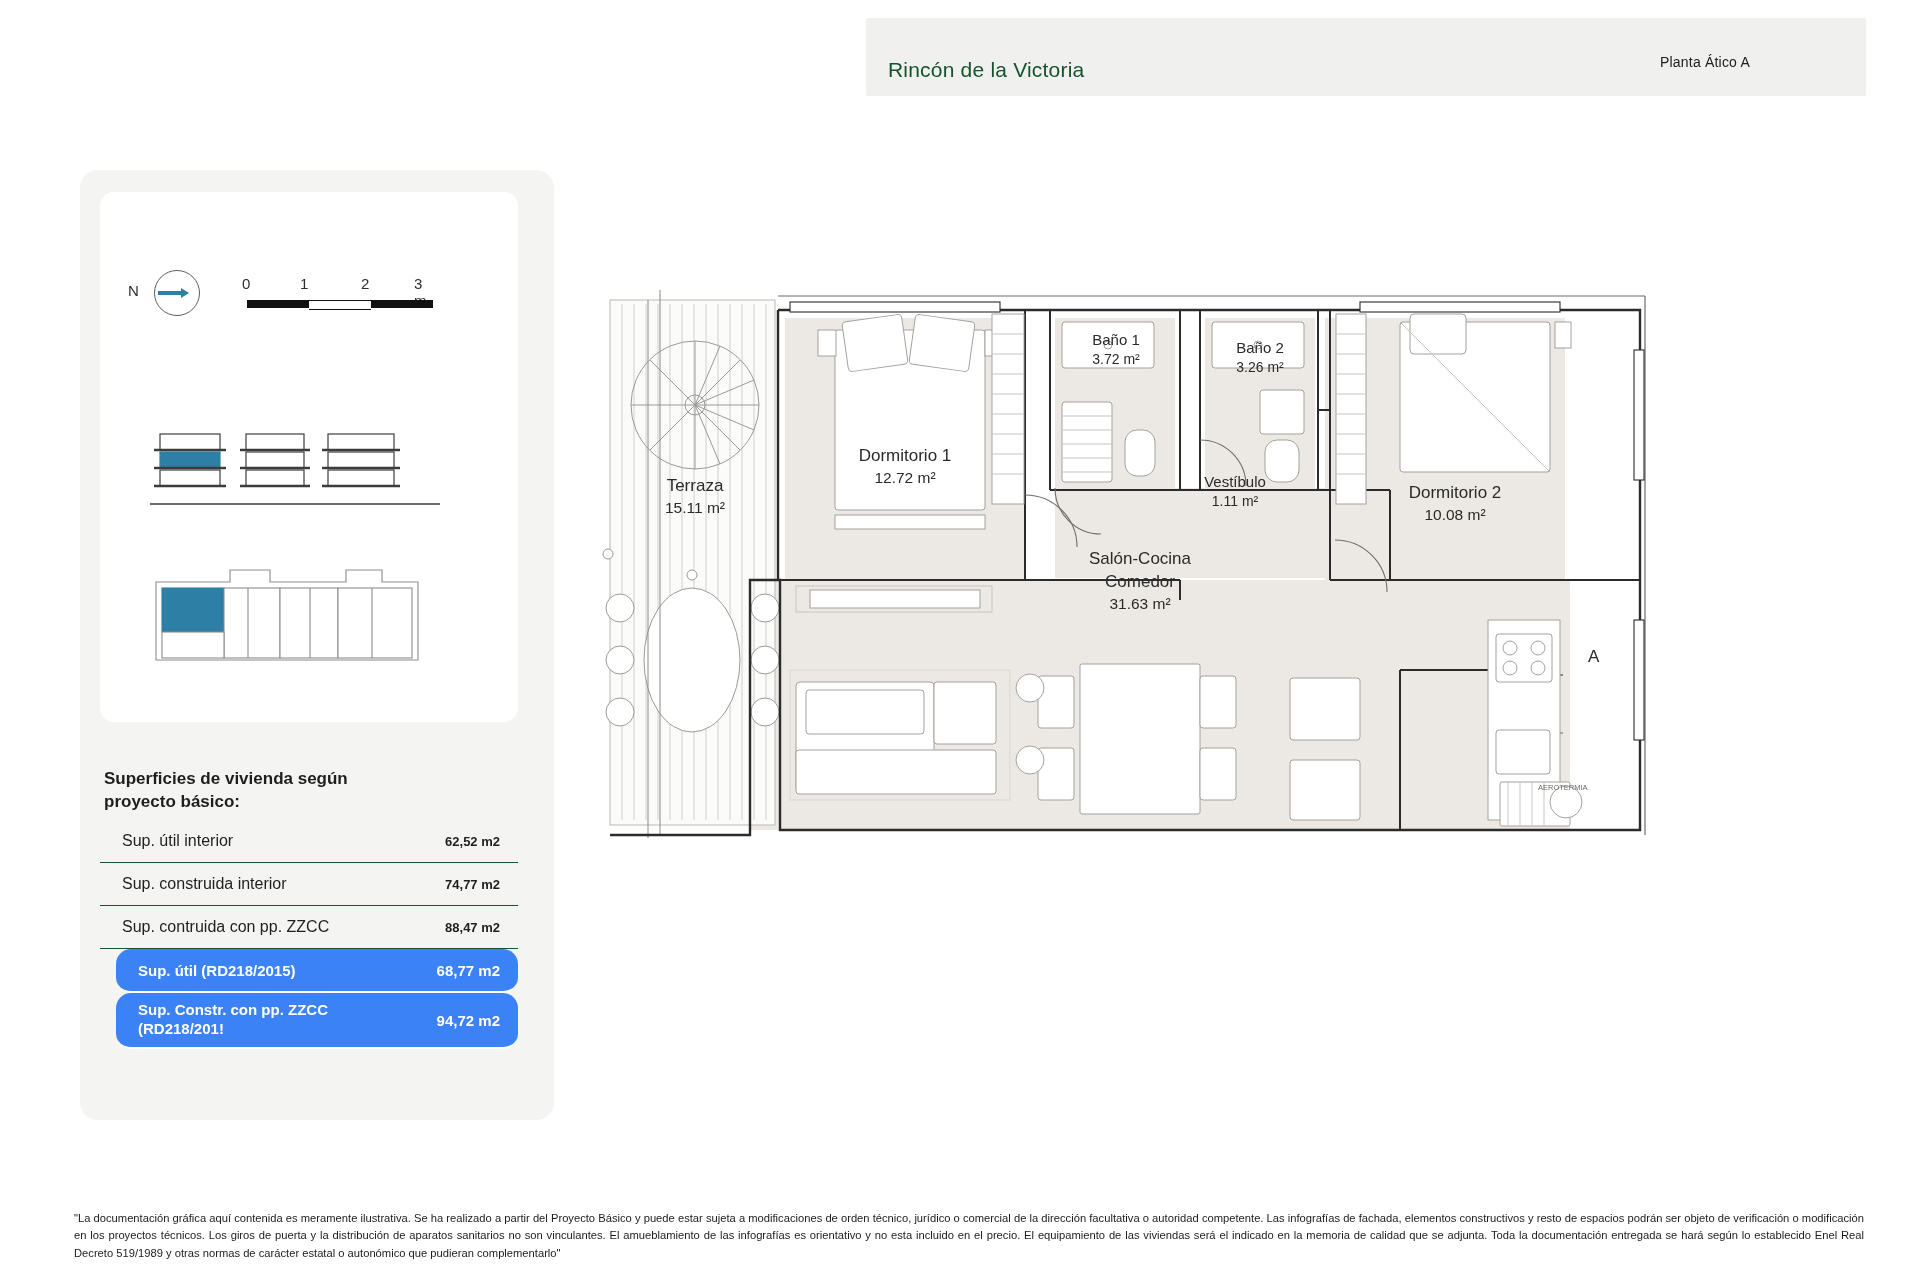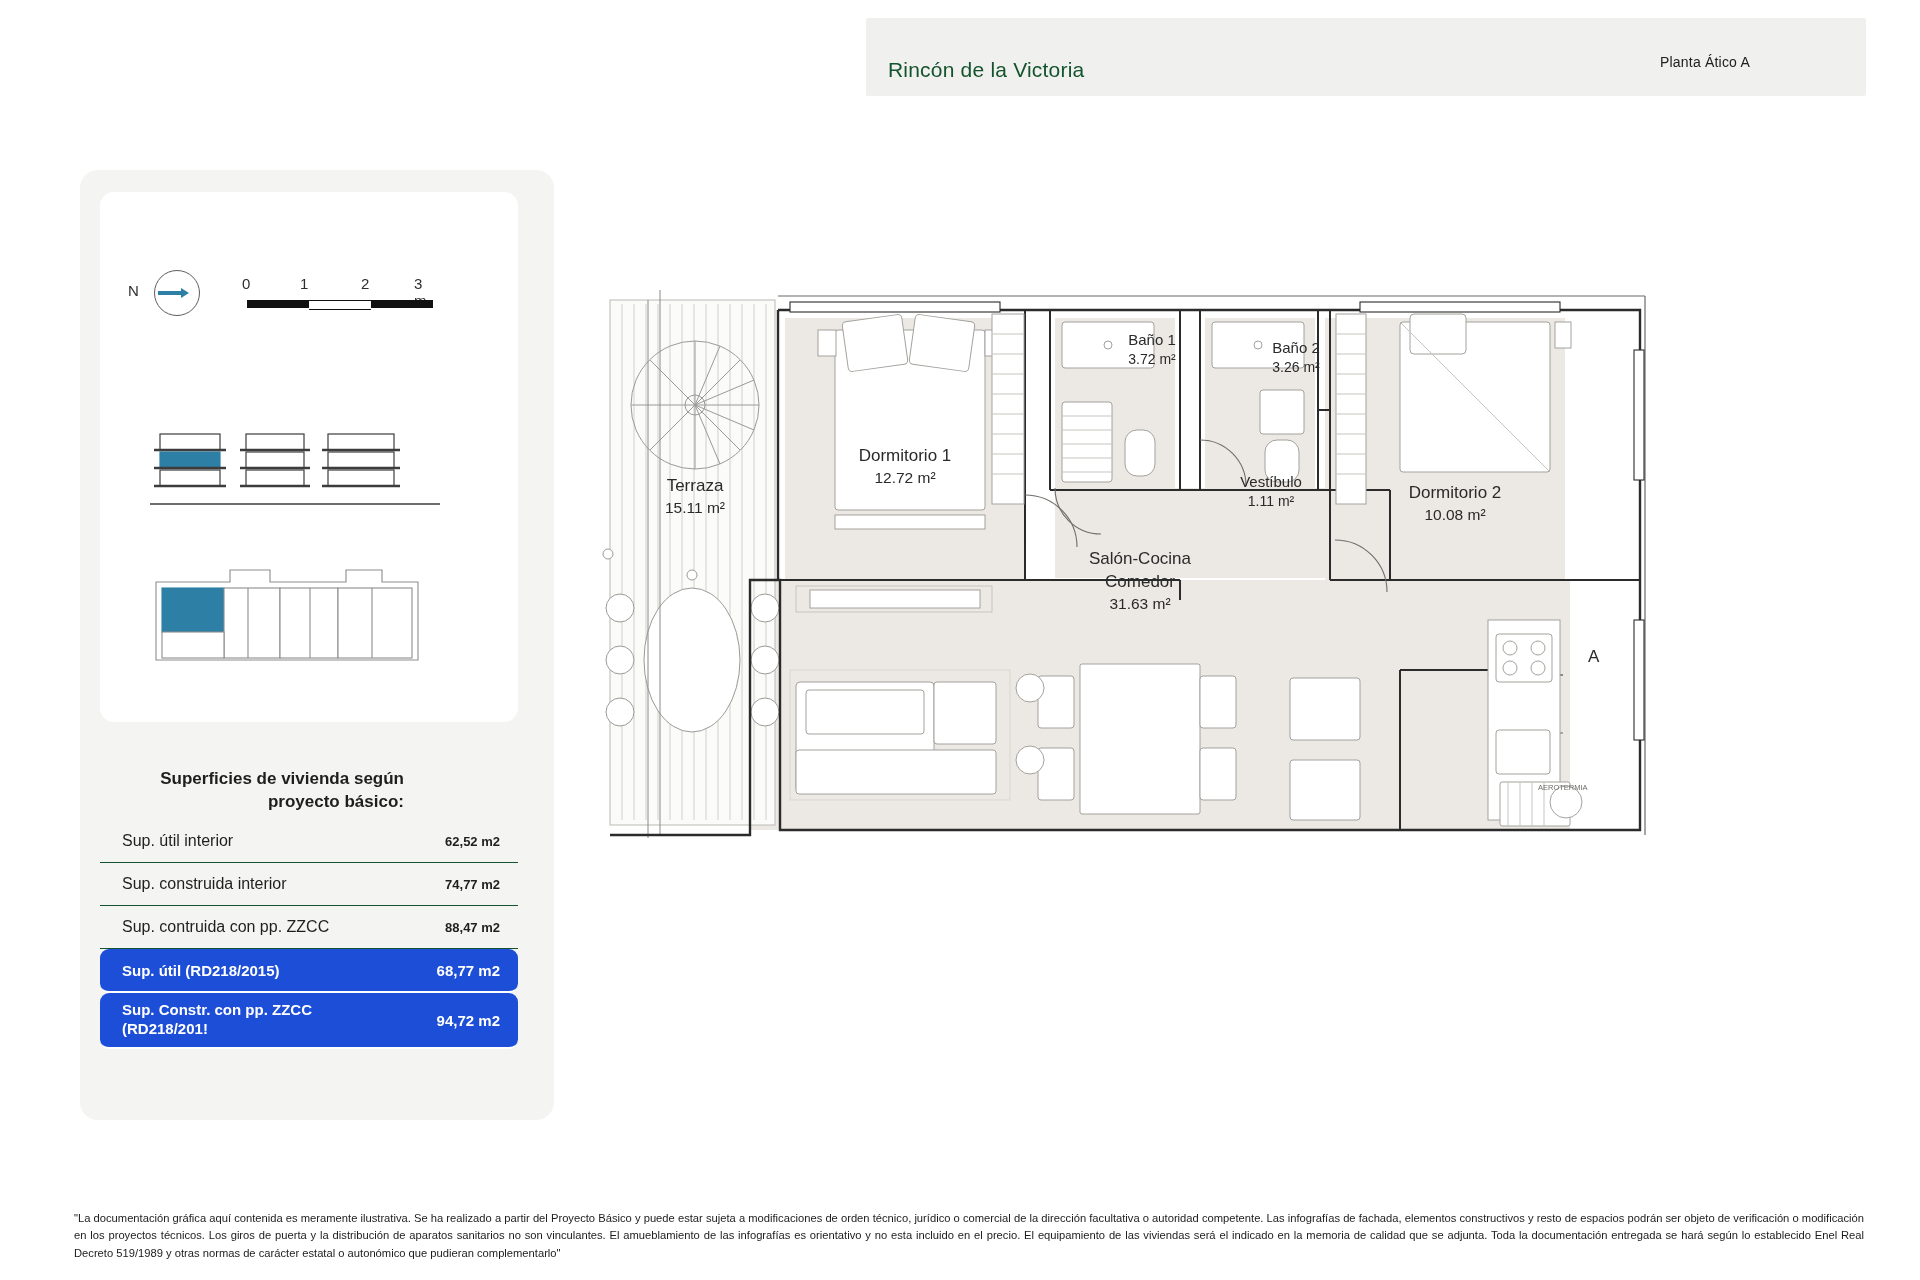--- a/index.html
+++ b/index.html
@@ -146,21 +146,20 @@
   
   .surf-title {
     position: absolute;
     left: 104px;
     top: 768px;
     width: 300px;
     font-size: 17px;
     font-weight: bold;
     line-height: 1.35;
     color: #1e1e1e;
-    text-align: right;
   }
   .surf-table {
     position: absolute;
     left: 100px;
     top: 820px;
     width: 418px;
   }
   .surf-row {
     position: relative;
     height: 42px;
@@ -175,23 +174,24 @@
     color: #1f1f1f;
   }
   .surf-row .val {
     position: absolute;
     right: 18px;
     font-size: 13px;
     font-weight: bold;
     color: #1f1f1f;
   }
   .surf-row.hl {
-    background: #1d4ed8;
+    background: #3b82f6;
     border-bottom: 2px solid #ffffff;
-    border-radius: 9px;
+    border-radius: 15px;
+    margin-left: 16px;
   }
   .surf-row.hl .lbl, .surf-row.hl .val {
     color: #ffffff;
     font-weight: bold;
     font-size: 15px;
   }
   .surf-row.hl.tall { height: 54px; padding-left: 28px; }
   .surf-row.hl.tall .lbl { line-height: 1.25; width: 230px; }
 
   
@@ -206,21 +206,21 @@
 
   .room-label {
     position: absolute;
     text-align: center;
     color: #2a2a2a;
     font-size: 17px;
     line-height: 1.35;
     pointer-events: none;
   }
   .room-label .area { font-size: 15.5px; }
-  .room-label.small { font-size: 15px; padding-left: 36px; }
+  .room-label.small { font-size: 15px; }
   .room-label.small .area { font-size: 14px; }
 
   
   .footer {
     position: absolute;
     left: 74px;
     top: 1210px;
     width: 1790px;
     font-size: 11.2px;
     line-height: 1.55;

